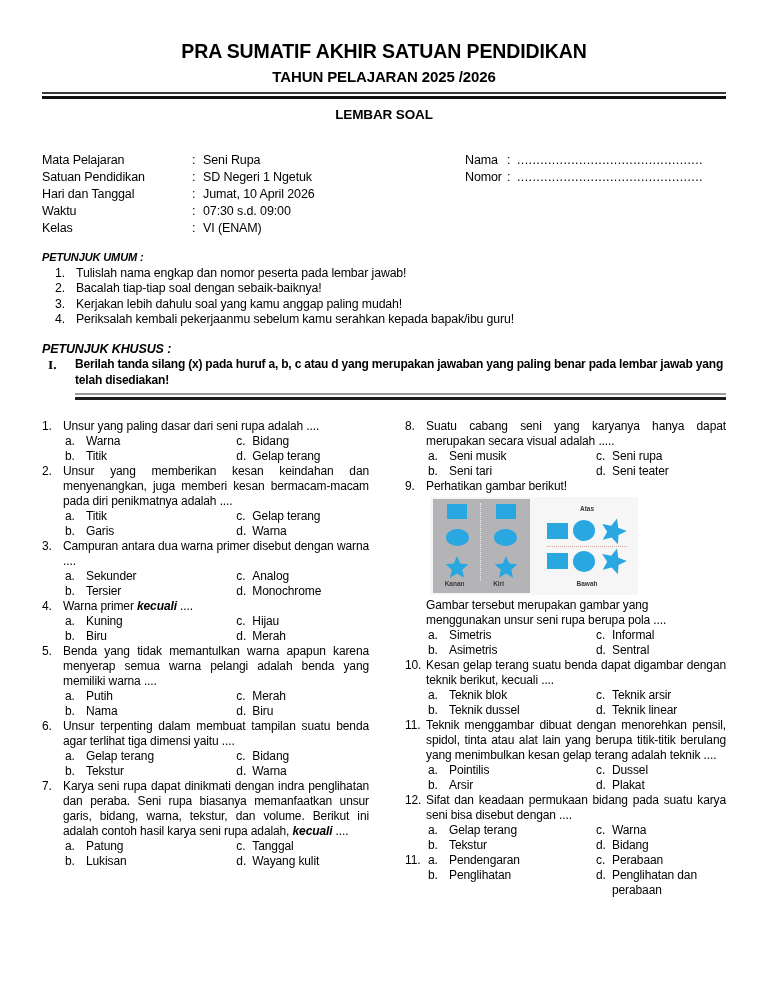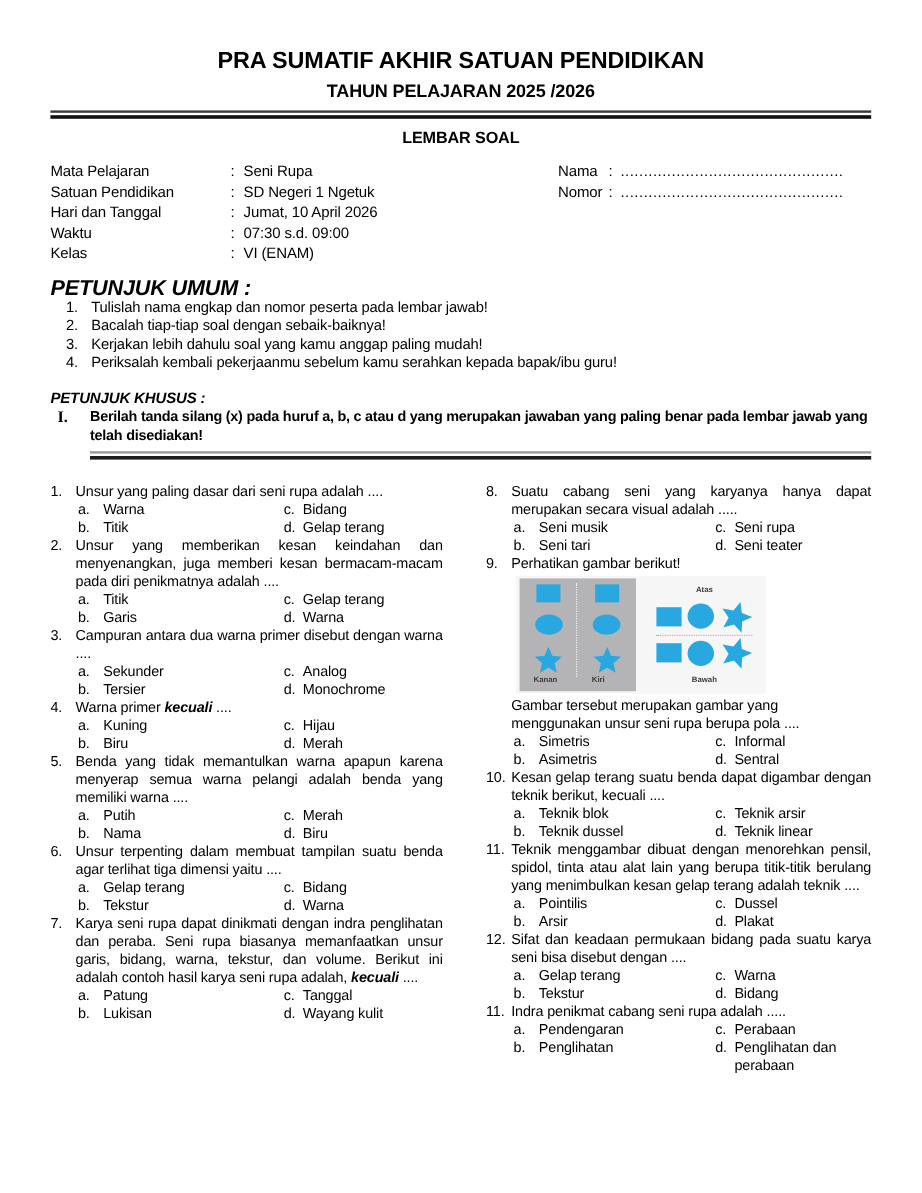--- a/index.html
+++ b/index.html
@@ -5,31 +5,31 @@
   html,body{margin:0;padding:0;background:#fff;}
   body{width:768px;height:994px;overflow:hidden;font-family:"Liberation Sans",sans-serif;color:#000;
        font-size:12px;letter-spacing:-0.12px;-webkit-font-smoothing:antialiased;}
   .page{padding:38px 42px 0 42px;box-sizing:border-box;}
   .t1{text-align:center;font-weight:bold;font-size:19.5px;line-height:26px;}
   .t2{text-align:center;font-weight:bold;font-size:17.5px;line-height:26px;}
   .t3{text-align:center;font-weight:bold;font-size:15px;line-height:25px;}
   .rule{height:2px;border-top:2px solid #3a3a3a;border-bottom:3px solid #101010;margin-top:3px;}
   .rule2{height:2px;border-top:2px solid #9a9a9a;border-bottom:3px solid #1c1c1c;margin-top:5px;margin-left:33px;}
   .lembar{text-align:center;font-weight:bold;font-size:13.5px;line-height:18px;margin-top:7px;}
-  .info{display:flex;margin-top:11px;font-size:12.5px;line-height:17px;}
+  .info{display:flex;margin-top:28px;font-size:12.5px;line-height:17px;}
   .info-left{width:372px;}
   .irow{display:flex;}
   .ilabel{width:150px;flex-shrink:0;}
   .isep{width:11px;flex-shrink:0;}
   .info-right{margin-left:51px;}
   .frow{display:flex;white-space:nowrap;}
   .flabel{width:42px;flex-shrink:0;}
   .fsep{width:10px;flex-shrink:0;}
   .fdots{letter-spacing:0.4px;}
-  .pu-h{font-weight:bold;font-style:italic;font-size:18px;line-height:15.5px;margin-top:13px;}
+  .pu-h{font-weight:bold;font-style:italic;font-size:11px;line-height:15.5px;margin-top:13px;}
   .pu-item{display:flex;line-height:15.5px;font-size:12.3px;}
   .pu-n{width:21px;margin-left:13px;flex-shrink:0;}
   .pk-h{font-weight:bold;font-style:italic;font-size:12.5px;line-height:15.5px;margin-top:14px;}
   .pk-item{display:flex;font-weight:bold;line-height:15.5px;}
   .pk-n{width:27px;margin-left:6px;flex-shrink:0;font-family:"Liberation Serif",serif;font-size:13.5px;}
   .pk-text{flex:1;letter-spacing:-0.2px;}
   .qwrap{display:flex;margin-top:19px;line-height:15px;}
   .qcol-l{width:327px;flex-shrink:0;}
   .qgap{width:36px;flex-shrink:0;}
   .qcol-r{flex:1;min-width:0;}
@@ -473,21 +473,20 @@
               <div class="opt od" style="grid-area: 2 / 2;">
                 <span class="ok">d.</span>
                 <span class="ot">Bidang</span>
               </div>
             </div>
           </div>
         </div>
         <div class="q">
           <div class="qn">11.</div>
           <div class="qb">
-            <div class="qtext"><span>Indra penikmat cabang seni rupa adalah .....</span></div>
             <div class="opts">
               <div class="opt" style="grid-area: 1 / 1;">
                 <span class="ok">a.</span>
                 <span class="ot">Pendengaran</span>
               </div>
               <div class="opt" style="grid-area: 2 / 1;">
                 <span class="ok">b.</span>
                 <span class="ot">Penglihatan</span>
               </div>
               <div class="opt od" style="grid-area: 1 / 2;">

